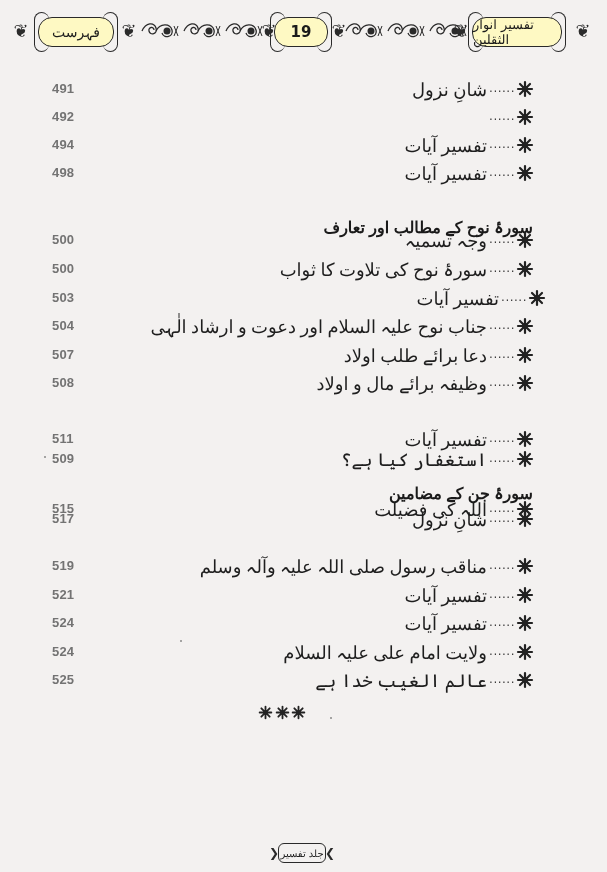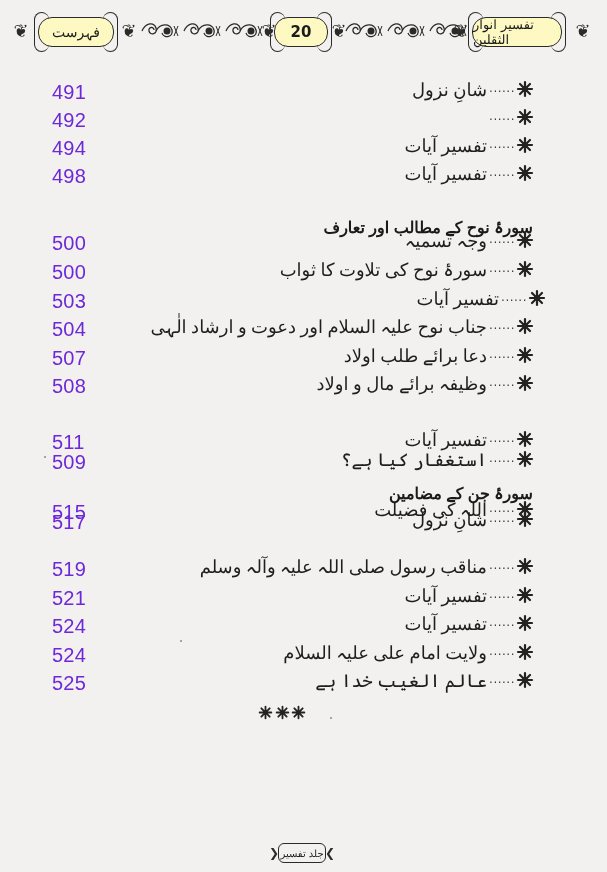--- a/index.html
+++ b/index.html
@@ -42,22 +42,22 @@
     width: 40px; height: 22px; position: relative;
   }
   .orn-unit svg { width: 40px; height: 22px; }
 
   
   .row {
     position: absolute; left: 0; width: 607px; height: 26px;
   }
   .row .num {
     position: absolute; left: 52px; top: 3px;
-    font-family: "Liberation Sans", sans-serif; font-weight: normal;
-    font-size: 20px; color: #6d28d9; letter-spacing: 0.2px;
+    font-family: "Liberation Sans", sans-serif; font-weight: bold;
+    font-size: 13px; color: #737373; letter-spacing: 0.2px;
   }
   .row .star {
     position: absolute; right: 73px; top: 2px; width: 18px; height: 18px;
   }
   .row .dots {
     position: absolute; right: 92px; top: 3px;
     font-size: 12px; color: #3a3a3a; letter-spacing: 0.5px;
   }
   .row .title {
     position: absolute; right: 120px; top: 1px;
@@ -124,21 +124,21 @@
             <path d="M2 11 C6 2,14 2,16 8 C18 14,10 16,9 11 C8 7,14 6,14 10" fill="none" stroke="#2a2a2a" stroke-width="1.3"></path>
             <path d="M16 11 C20 3,30 3,32 10 C34 17,24 19,22 13" fill="none" stroke="#2a2a2a" stroke-width="1.3"></path>
             <circle cx="27" cy="11" r="3.5" fill="#2a2a2a"></circle>
             <path d="M34 6 L38 16 M34 16 L38 6" stroke="#2a2a2a" stroke-width="1"></path>
           </svg>
       </span>
     </div>
 
     <span class="flourish" style="left:258px;">❦</span>
     <div class="cartouche cart-mid">
-      <span>20</span>
+      <span>19</span>
     </div>
     <span class="flourish" style="left:328px;">❦</span>
 
     <div class="orn-band" style="left:344px; width:124px;">
       <span class="orn-unit">
         <svg viewBox="0 0 40 22">
             <path d="M2 11 C6 2,14 2,16 8 C18 14,10 16,9 11 C8 7,14 6,14 10" fill="none" stroke="#2a2a2a" stroke-width="1.3"></path>
             <path d="M16 11 C20 3,30 3,32 10 C34 17,24 19,22 13" fill="none" stroke="#2a2a2a" stroke-width="1.3"></path>
             <circle cx="27" cy="11" r="3.5" fill="#2a2a2a"></circle>
             <path d="M34 6 L38 16 M34 16 L38 6" stroke="#2a2a2a" stroke-width="1"></path>

